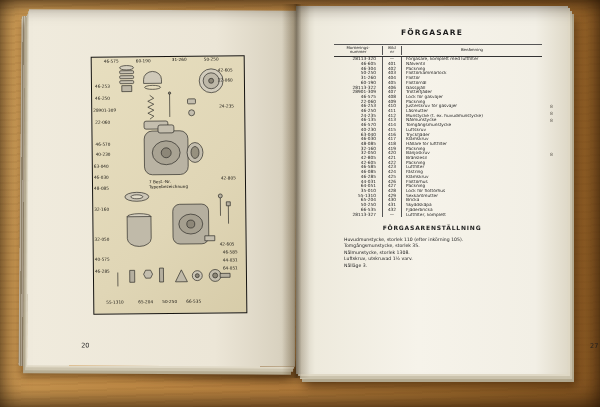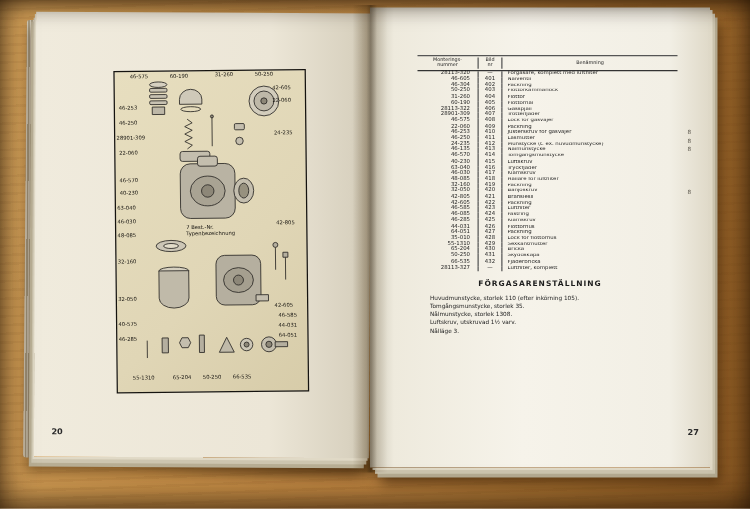--- a/index.html
+++ b/index.html
@@ -52,21 +52,21 @@
   .diagram-panel{
     position:absolute; left:64px; top:46px; width:154px; height:258px;
     background:linear-gradient(135deg,#e7debf 0%,#e0d6b6 60%,#d7cca9 100%);
     border:1.6px solid #15130f; transform:rotate(-0.9deg);
   }
   .diagram-panel svg{ position:absolute; inset:0; width:100%; height:100%; }
   .dlabels{ position:absolute; inset:0; }
   .dlabel{
     position:absolute; font-size:4.2px; line-height:4.6px; color:#14120e; white-space:nowrap;
   }
-  .page-num{ position:absolute; font-size:6.5px; font-weight:bold; color:#2a2a2a; }
+  .page-num{ position:absolute; font-size:6.5px; font-weight:normal; color:#2a2a2a;margin-left:40px; }
   .pn-left{ left:14px; top:332px; }
   .pn-right{ left:254px; top:336px; }
 
   
   .r-title{
     position:absolute; left:0; top:22px; width:100%; text-align:center;
     font-size:7.5px; font-weight:bold; letter-spacing:1.2px; color:#1c1c1c;
   }
   .parts-table{ position:absolute; left:38px; top:38px; width:208px; color:#1d1d1d; }
   .t-head{
@@ -193,20 +193,21 @@
           <span class="dlabel" style="left: 12px; top: 243px;">55-1310</span>
           <span class="dlabel" style="left: 44px; top: 243px;">65-204</span>
           <span class="dlabel" style="left: 68px; top: 243px;">50-250</span>
           <span class="dlabel" style="left: 92px; top: 243px;">66-535</span>
         </div>
     </div>
     <div class="page-num pn-left">20</div>
   </div>
 
   <div class="page right-page">
+    <div class="r-title">FÖRGASARE</div>
 
     <div class="parts-table">
       <div class="t-head">
         <div class="hc hc1">
           <div>Monterings-</div>
           <div>nummer</div>
         </div>
         <div class="hc hc2">
           <div>Bild</div>
           <div>nr</div>

